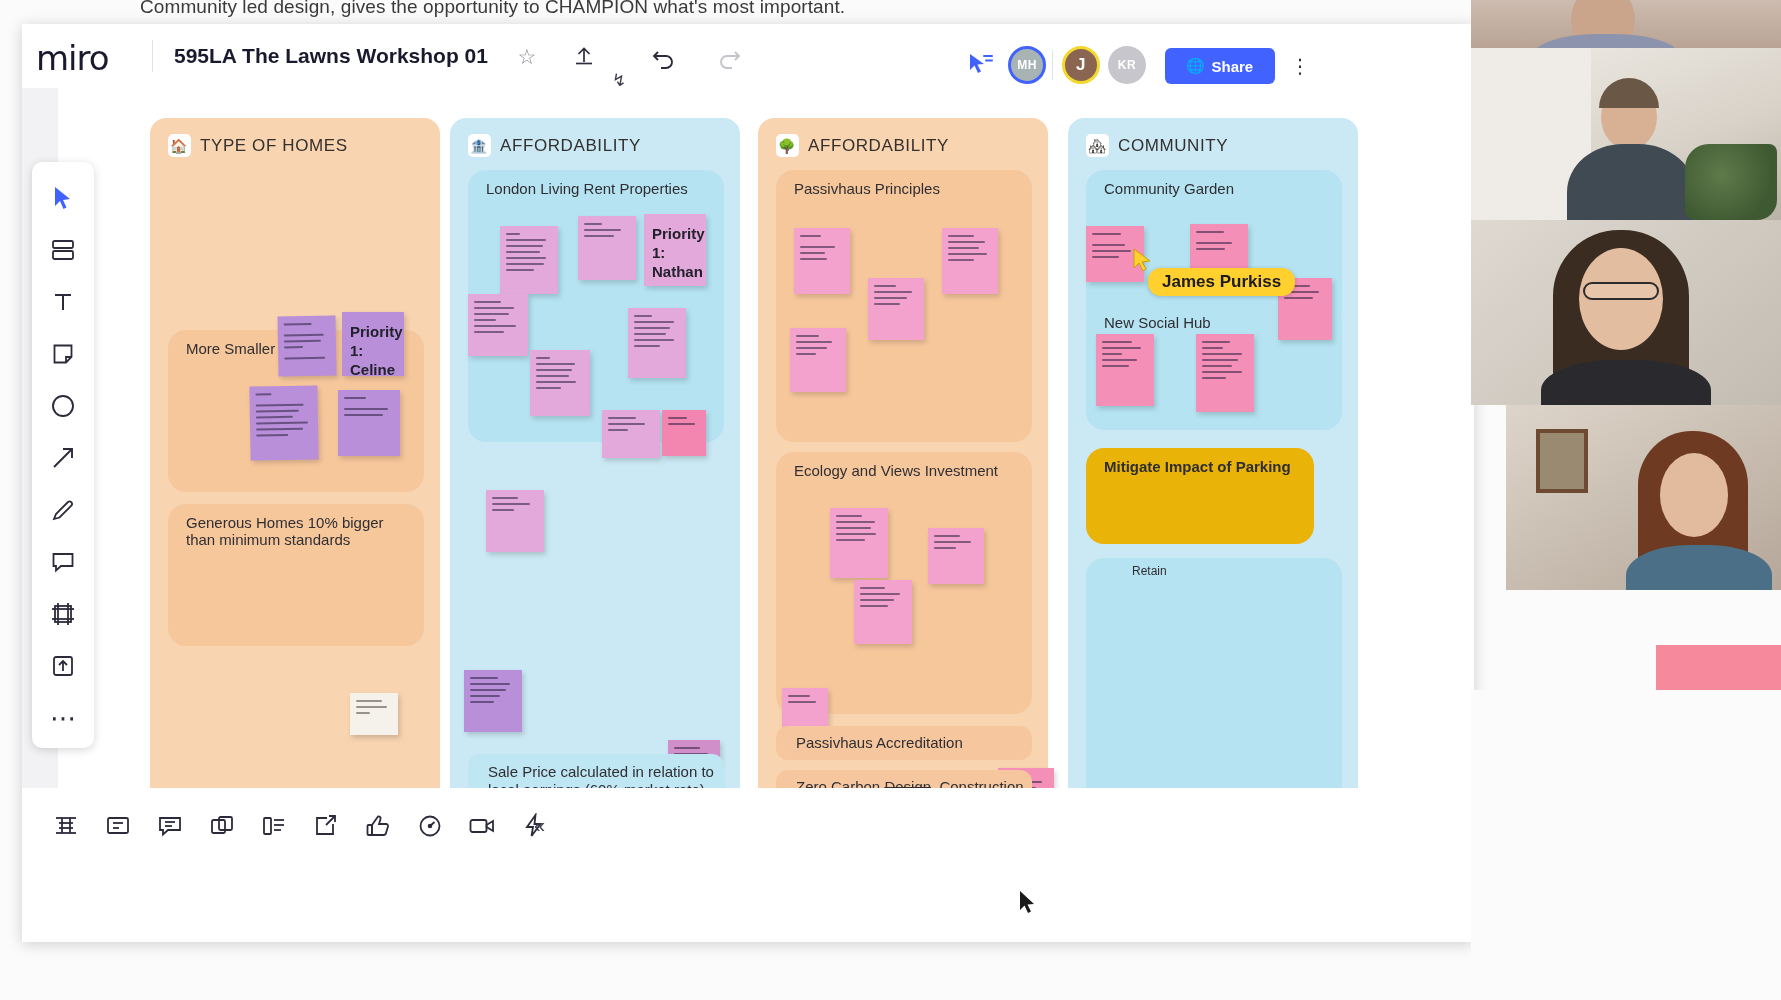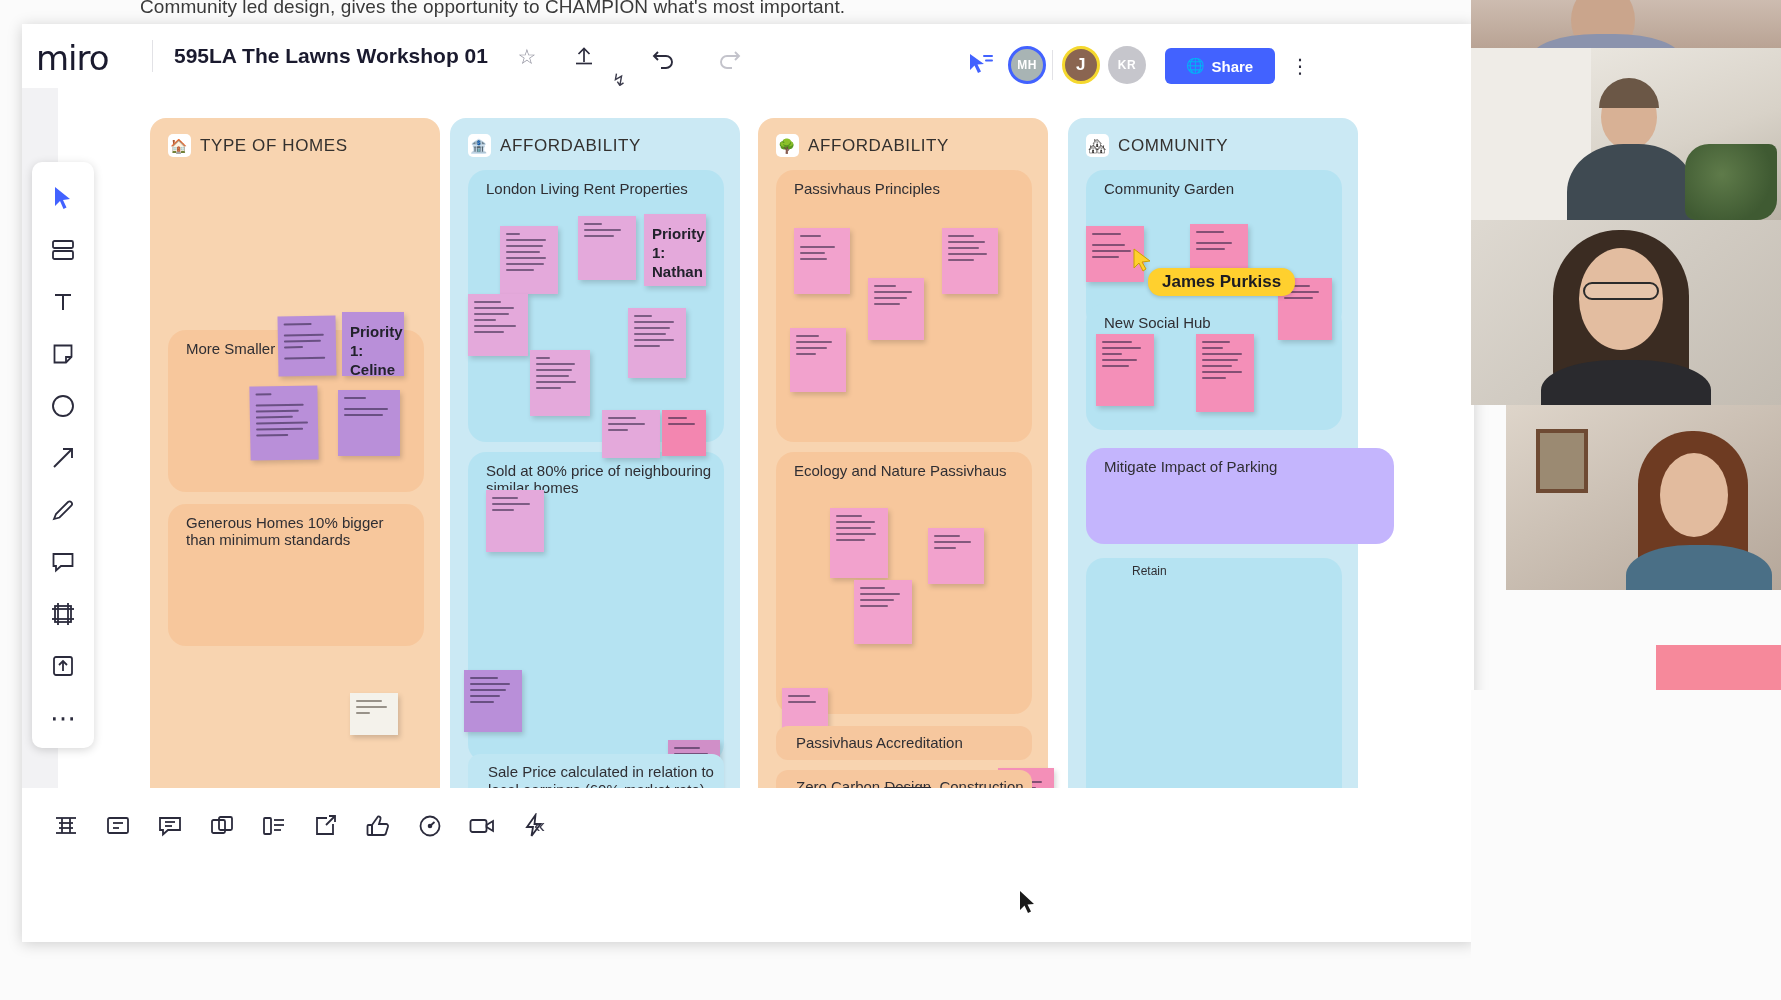--- a/index.html
+++ b/index.html
@@ -295,23 +295,20 @@
     <div class="column" style="left:392px; top:30px; width:290px; height:690px; background:#cbe9f4;">
       <div class="col-header">
         <span class="col-emoji">🏦</span>
         <span>AFFORDABILITY</span>
       </div>
 
       <div class="panel" style="left:18px; top:52px; width:256px; height:272px; background:#b5e3f2;">
         <div class="panel-label">London Living Rent Properties</div>
       </div>
 
-      <div class="panel" style="left:18px; top:334px; width:256px; height:310px; background:#b5e3f2;">
-        <div class="panel-label">Sold at 80% price of neighbouring similar homes</div>
-      </div>
 
       <div class="note" style="left:50px; top:108px; width:58px; height:68px; background:#e4a9db;">
         <div class="ln" style="width:30%"></div>
         <div class="ln" style="width:86%"></div>
           <div class="ln" style="width:80%"></div>
         <div class="ln" style="width:74%"></div>
           <div class="ln" style="width:88%"></div>
         <div class="ln" style="width:82%"></div>
           <div class="ln" style="width:60%"></div>
       </div>
@@ -384,21 +381,21 @@
       <div class="col-header">
         <span class="col-emoji">🌳</span>
         <span>AFFORDABILITY</span>
       </div>
 
       <div class="panel" style="left:18px; top:52px; width:256px; height:272px; background:#f7c79c;">
         <div class="panel-label">Passivhaus Principles</div>
       </div>
 
       <div class="panel" style="left:18px; top:334px; width:256px; height:262px; background:#f7c79c;">
-        <div class="panel-label">Ecology and Nature Passivhaus</div>
+        <div class="panel-label">Ecology and Views Investment</div>
       </div>
 
       <div class="note" style="left:36px; top:110px; width:56px; height:66px; background:#f2a2cd;">
         <div class="ln" style="width:48%"></div>
           <div class="gap"></div>
         <div class="ln" style="width:80%"></div>
           <div class="ln" style="width:56%"></div>
         <div class="ln" style="width:62%"></div>
       </div>
       <div class="note" style="left:184px; top:110px; width:56px; height:66px; background:#f2a2cd;">
@@ -466,21 +463,21 @@
       </div>
 
       <div class="panel" style="left:18px; top:52px; width:256px; height:160px; background:#b5e3f2;">
         <div class="panel-label">Community Garden</div>
       </div>
 
       <div class="panel" style="left:18px; top:186px; width:256px; height:126px; background:#b5e3f2;">
         <div class="panel-label">New Social Hub</div>
       </div>
 
-      <div class="panel" style="left:18px; top:330px; width:308px; height:96px; background:#c4b5fd;">
+      <div class="panel" style="left:18px; top:330px; width:228px; height:96px; background:#eab308;font-weight:bold;">
         <div class="panel-label">Mitigate Impact of Parking</div>
       </div>
 
       <div class="panel" style="left:18px; top:440px; width:256px; height:250px; background:#b5e3f2;">
         <div style="position:absolute; left:46px; top:6px; font-size:12px; color:#2f2e33;">Retain</div>
       </div>
 
       <div class="note" style="left:18px; top:108px; width:58px; height:56px; background:#f48fb8;">
         <div class="ln" style="width:62%"></div>
           <div class="gap"></div>

